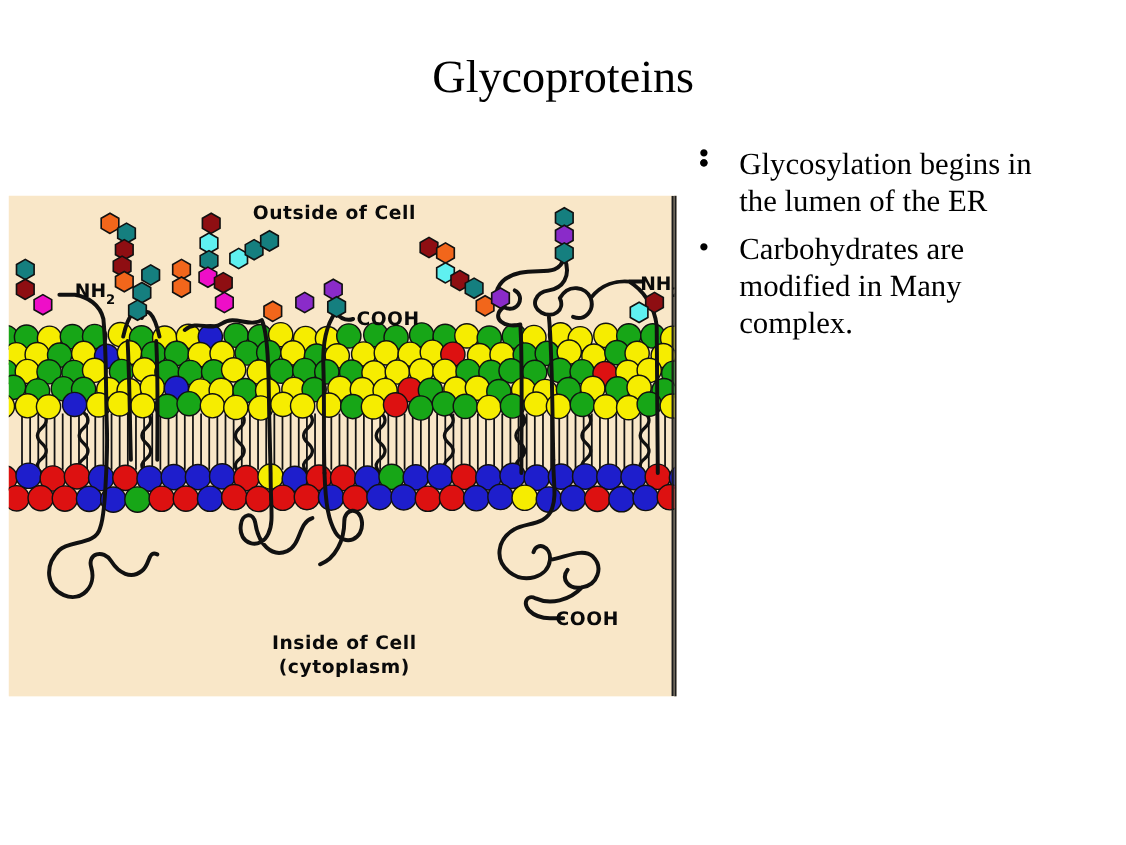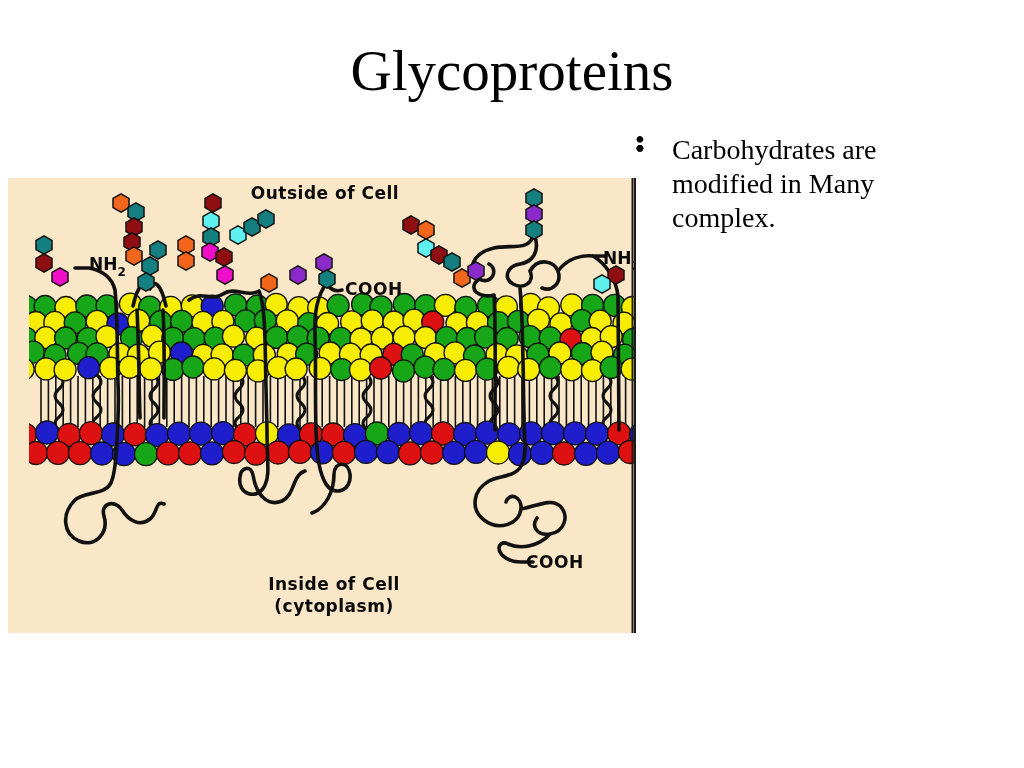--- a/index.html
+++ b/index.html
@@ -1,25 +1,25 @@
 <!DOCTYPE html>
 <html><head>
 <meta charset="utf-8">
 <style>
   html,body{margin:0;padding:0;}
   body{width:1024px;height:768px;background:#ffffff;font-family:"Liberation Serif",serif;overflow:hidden;}
   .slide{position:relative;width:1024px;height:768px;background:#ffffff;}
   .slide-title{
     position:absolute;left:0;top:38px;width:1024px;margin:0;
-    text-align:center;font-weight:400;font-size:57px;line-height:66px;color:#000;
+    text-align:center;font-weight:400;font-size:42px;line-height:66px;color:#000;
     font-family:"Liberation Serif",serif;letter-spacing:0px;
   }
   .diagram{
     position:absolute;left:8px;top:178px;width:605px;height:455px;
-    background:#F9E7C8;border-right:2px solid #1c1c1c;padding-left:21px;
+    background:#F9E7C8;border-right:2px solid #1c1c1c;
   }
   .diagram svg{display:block;}
   .bullets{
     position:absolute;left:620px;top:124px;width:400px;margin:0;padding:0;list-style:none;
     color:#000;font-size:28px;line-height:34px;font-family:"Liberation Serif",serif;
   }
   .bullets li{position:relative;padding-left:52px;margin:0 0 9px 0;}
   .bullets .marker{position:absolute;left:15px;top:-1px;font-size:28px;}
   .bullets .btext{white-space:pre-line;display:inline-block;max-width:340px;}
   .dlabel{font-family:"DejaVu Sans",sans-serif;font-weight:bold;fill:#0a0a0a;}
@@ -423,19 +423,20 @@
       <text class="dlabel" x="305" y="412" font-size="17" text-anchor="middle" letter-spacing="0.5">Inside of Cell</text>
       <text class="dlabel" x="305" y="434" font-size="17" text-anchor="middle" letter-spacing="0.5">(cytoplasm)</text>
 
       <line x1="603.5" y1="0" x2="603.5" y2="455" stroke="#1c1c1c" stroke-width="2"></line>
     </svg>
   </div>
 
   <ul class="bullets" id="bullet-list">
       <li><span class="marker">•</span></li>
       <li><span class="marker">•</span></li>
-      <li><span class="marker">•</span></li>
+      <li><span class="marker">•</span><span class="btext">Glycosylation begins in
+the lumen of the ER</span></li>
       <li><span class="marker">•</span><span class="btext">Carbohydrates are
 modified in Many
 complex.</span></li>
     </ul>
 
 </div>
 
 </body></html>

